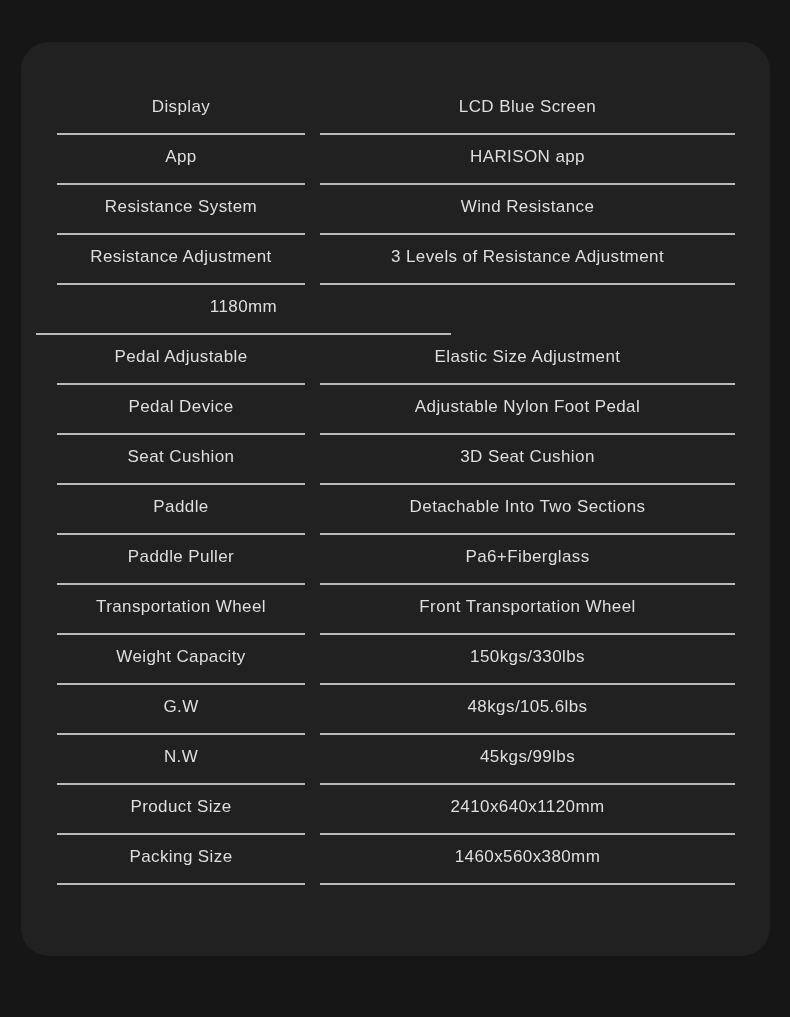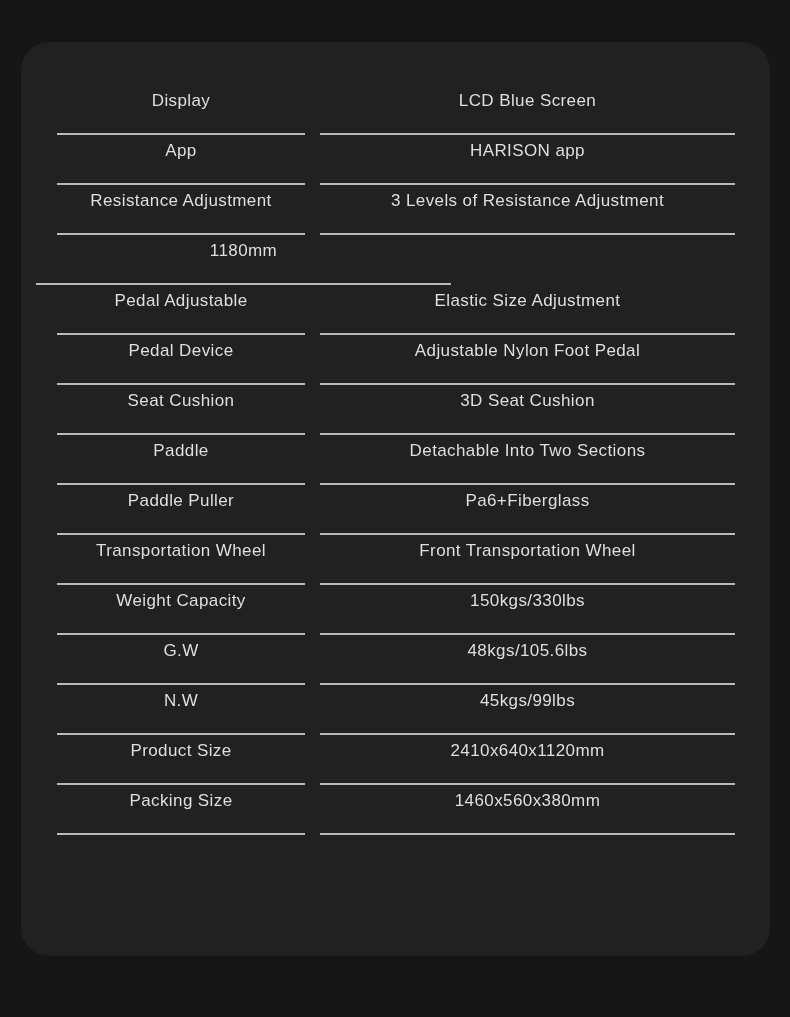--- a/index.html
+++ b/index.html
@@ -42,21 +42,21 @@
     width: 248px;
   }
   .cell-value {
     margin-left: 15px;
     width: 415px;
   }
   .cell-inner {
     width: 100%;
     text-align: center;
     border-bottom: 2px solid #b9b9b9;
-    padding-bottom: 22px;
+    padding-bottom: 16px;
     font-size: 17px;
     line-height: 20px;
     letter-spacing: 0.4px;
     color: #dfdfdf;
     white-space: nowrap;
   }
 </style>
 </head>
 <body>
 
@@ -74,20 +74,28 @@
 
     <div class="spec-row">
       <div class="cell cell-label">
           <div class="cell-inner">App</div>
         </div>
       <div class="cell cell-value">
           <div class="cell-inner">HARISON app</div>
         </div>
     </div>
 
+    <div class="spec-row">
+      <div class="cell cell-label">
+          <div class="cell-inner">Resistance System</div>
+        </div>
+      <div class="cell cell-value">
+          <div class="cell-inner">Wind Resistance</div>
+        </div>
+    </div>
 
     <div class="spec-row">
       <div class="cell cell-label">
           <div class="cell-inner">Resistance Adjustment</div>
         </div>
       <div class="cell cell-value">
           <div class="cell-inner">3 Levels of Resistance Adjustment</div>
         </div>
     </div>
 

